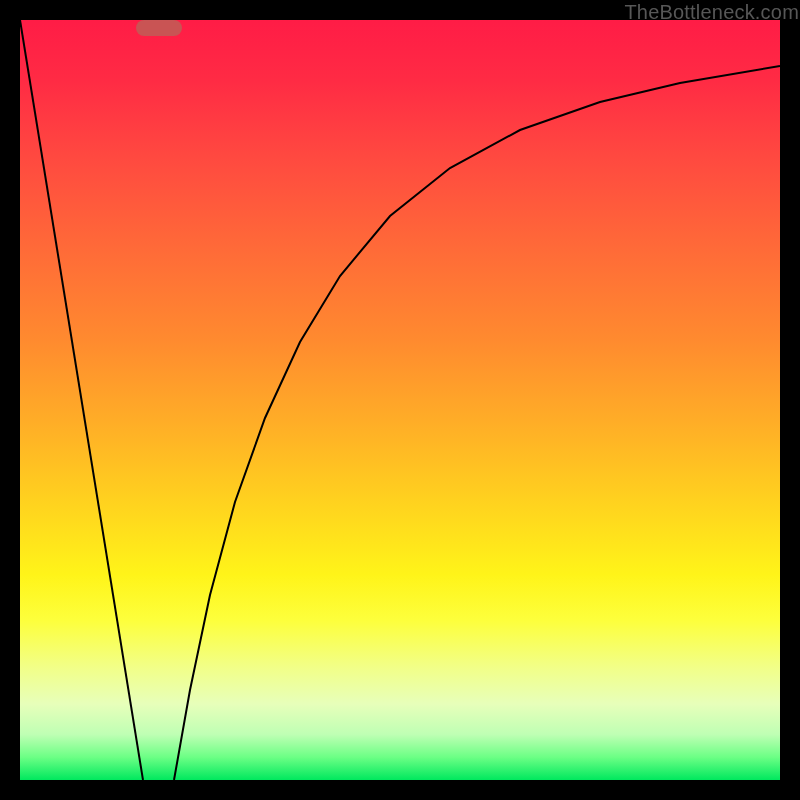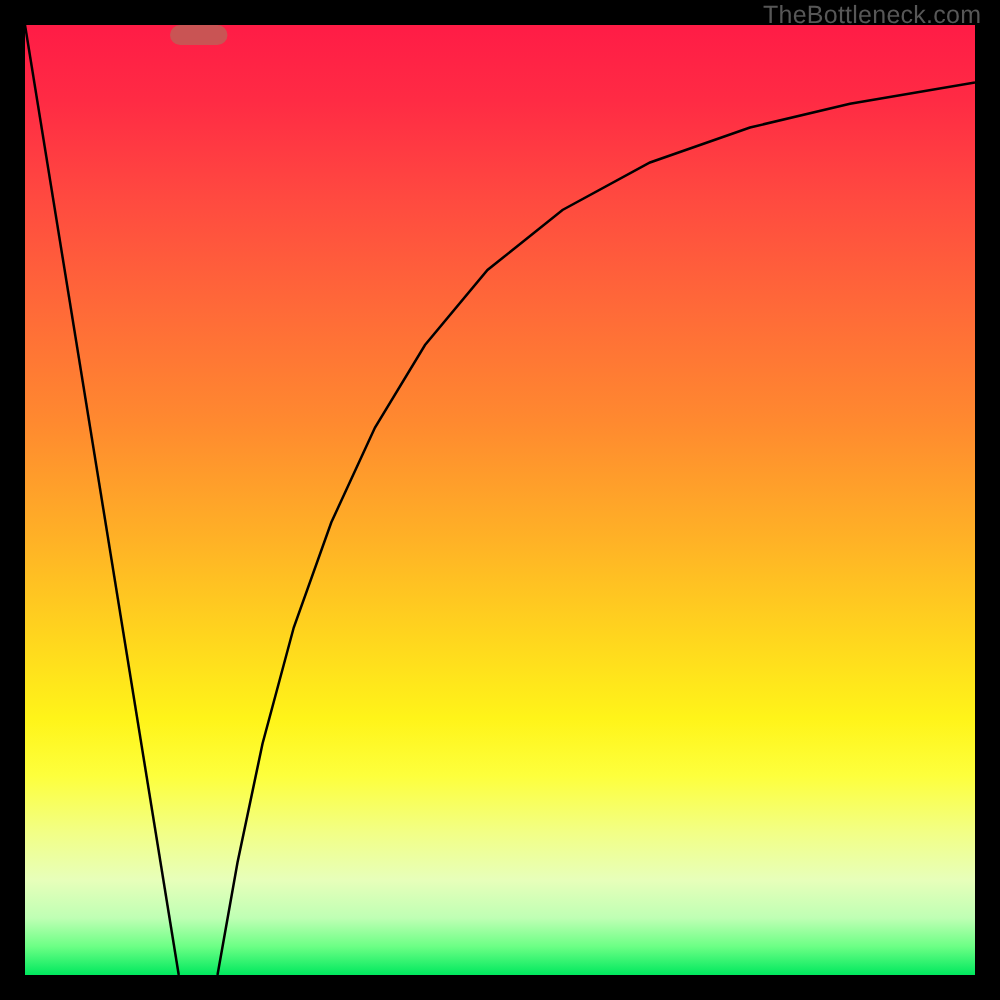--- a/index.html
+++ b/index.html
@@ -47,21 +47,21 @@
     height: 760px;
   }
   .marker {
     position: absolute;
     background: #c95454;
     border-radius: 9px;
   }
   .watermark {
     position: absolute;
     top: 1px;
-    right: 15px;
+    right: 1px;
     font-family: Arial, Helvetica, sans-serif;
     font-size: 20px;
     color: #575757;
     letter-spacing: 0.2px;
   }
 </style>
 </head>
 <body>
 
 <div class="frame">

